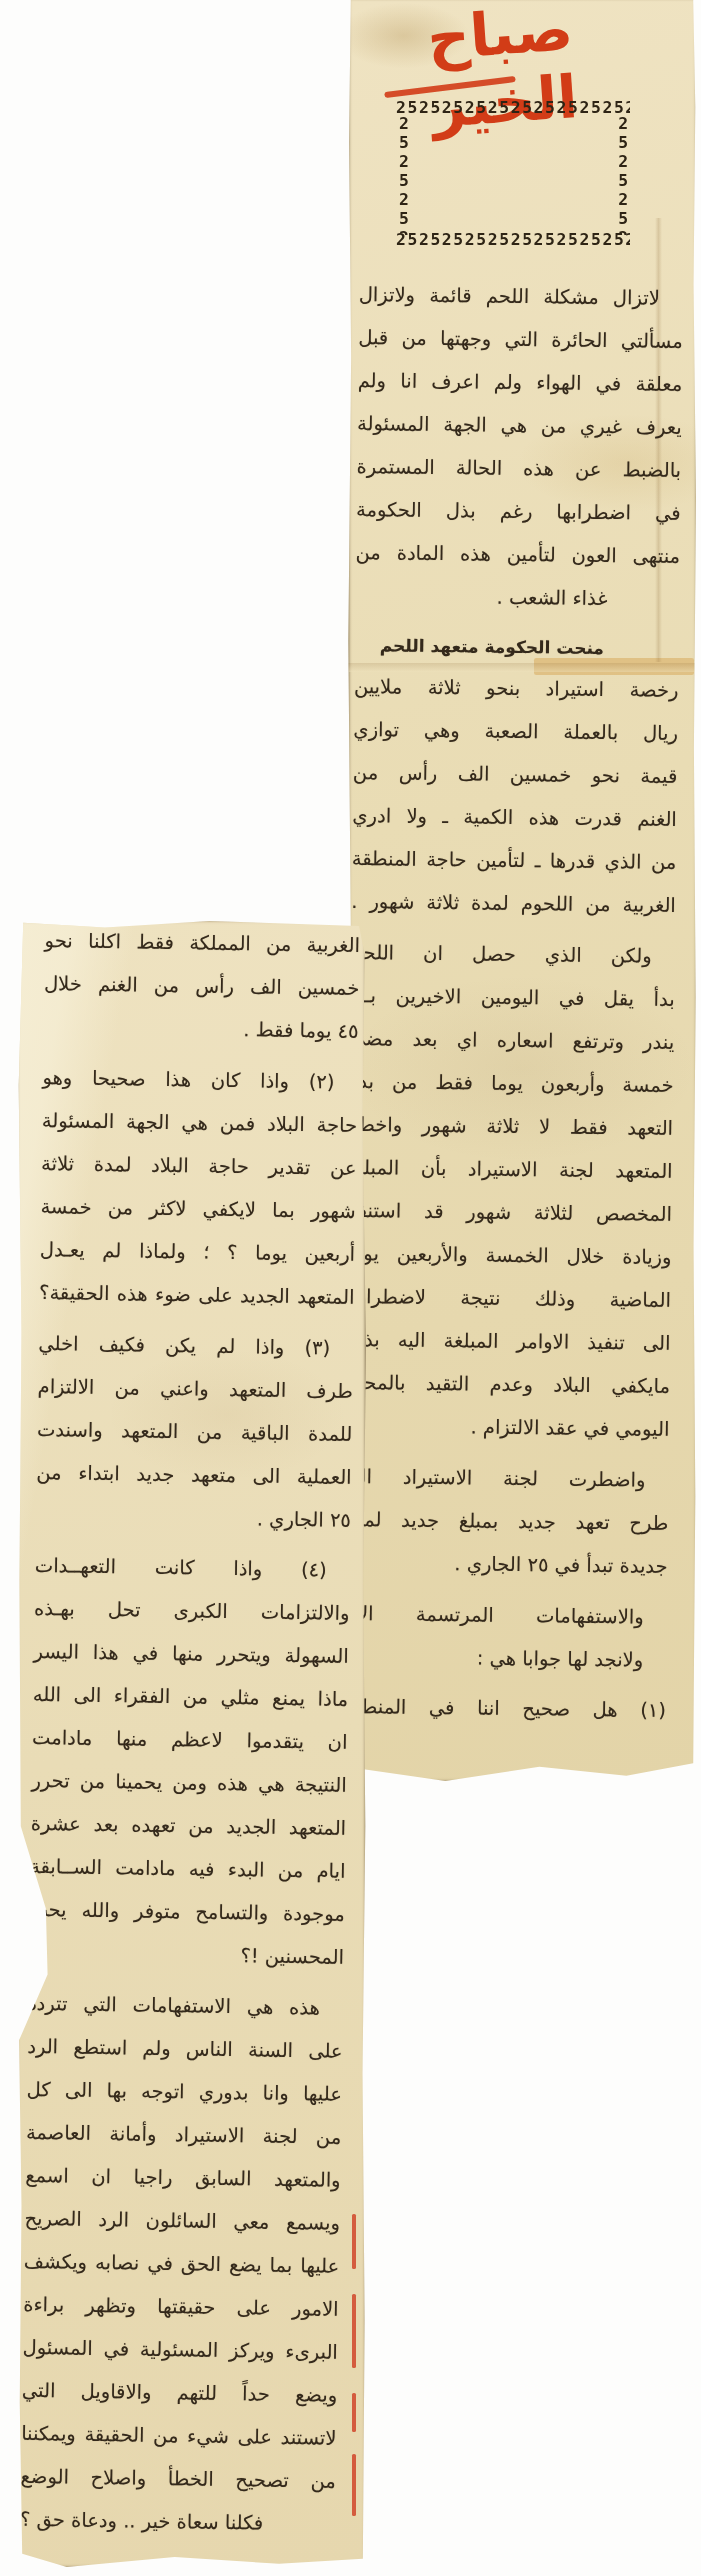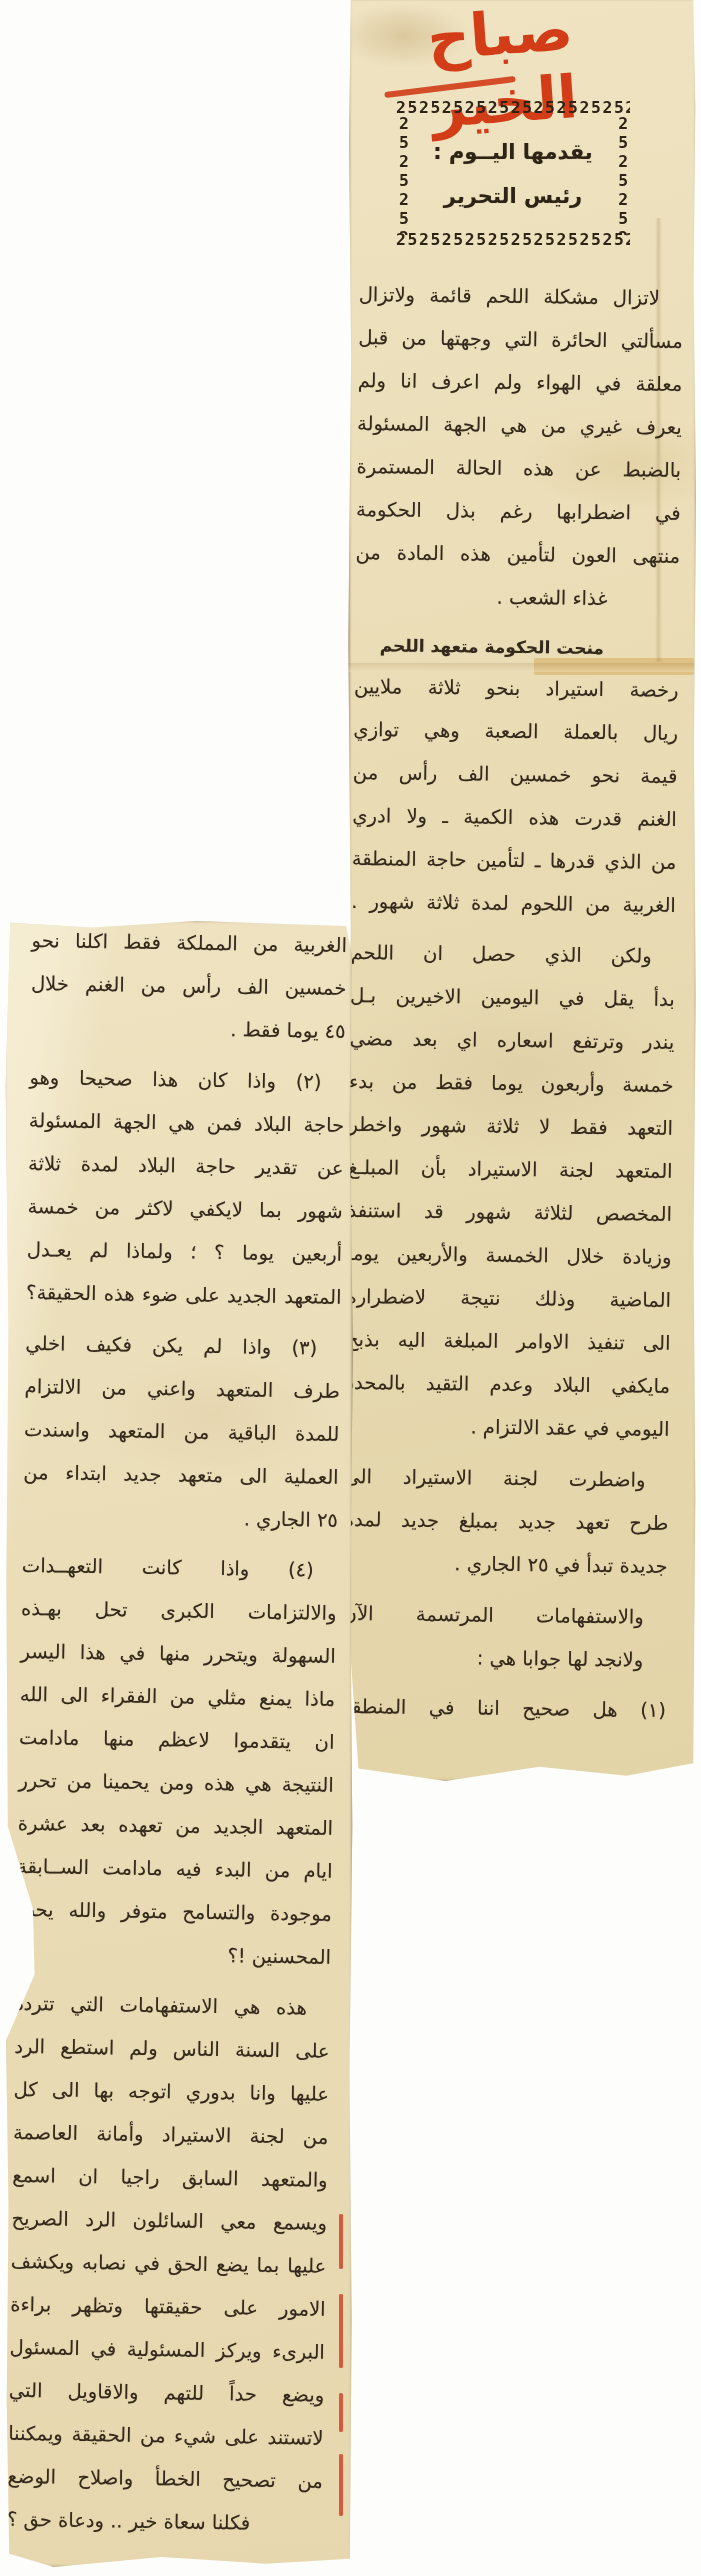--- a/index.html
+++ b/index.html
@@ -48,21 +48,21 @@
   .line.p{margin-top:7.8px;}
   .line.b{font-weight:bold;font-size:17px;height:31px;line-height:31px;margin:12.5px 0 4.7px;padding-right:75px;text-align-last:auto;}
 
   
   .tape{position:absolute;top:658px;right:1.6px;width:160px;height:17px;background:rgba(213,166,83,.5);border-radius:2.3px;}
   .crease-h{position:absolute;top:663px;left:0;right:0;height:9.4px;background:linear-gradient(rgba(140,105,55,.18),rgba(240,228,190,.4));}
   .crease-v{position:absolute;left:307px;top:218px;width:7px;height:444px;background:linear-gradient(90deg,transparent,rgba(140,105,55,.22),transparent);}
 
   
   .clip-left{
-    left:5px;top:921px;width:348px;height:1646px;
+    left:18px;top:921px;width:348px;height:1646px;
     background:
       linear-gradient(100deg,#f5edd3 0px,rgba(245,237,211,.85) 55px,rgba(245,237,211,0) 117px),
       radial-gradient(171px 94px at 60% 30%, rgba(150,110,50,.07), transparent 70%),
       linear-gradient(172deg,#eee2c0 0%,#e9dcb6 50%,#e6d7ae 100%);
     clip-path:polygon(1.5% 0.1%,25% 0.4%,55% 0%,98% 0.3%,99.6% 2%,99% 12%,100% 26%,99.2% 40%,99.8% 55%,99% 70%,99.6% 85%,99.1% 99.5%,75% 99.8%,45% 99.4%,14% 100%,1.2% 99.2%,0.5% 90%,1% 78%,0.3% 68%,8.5% 64%,8% 60%,0.8% 55%,0.4% 40%,1% 25%,0.2% 10%);
     box-shadow:inset -3.1px 0 2.3px -1.6px rgba(80,60,30,.5),inset 1.6px 0 1.6px -0.8px rgba(80,60,30,.25),inset 0 -2.3px 2.3px -1.6px rgba(80,60,30,.35),inset 0 2.3px 2.3px -1.6px rgba(120,90,50,.3);
   }
   .red-mark{position:absolute;left:334px;width:3.9px;background:#d0452a;border-radius:1.6px;opacity:.85;}
   .rm1{top:1293px;height:55px;}
   .rm2{top:1373px;height:74px;}
@@ -76,24 +76,20 @@
 
   <section class="clip clip-right">
     <div class="masthead">صباح الخير</div>
     <div class="flourish"></div>
 
     <div class="pb">
       <div class="pb-edge pb-top">2525252525252525252525</div>
       <div class="pb-edge pb-bottom">2525252525252525252525</div>
       <div class="pb-edge pb-left">2525252525252525</div>
       <div class="pb-edge pb-right">2525252525252525</div>
-      <div class="pb-inner">
-        <div class="pb-line">يقدمها اليــوم :</div>
-        <div class="pb-line">رئيس التحرير</div>
-      </div>
     </div>
 
     <div class="tape"></div>
     <div class="crease-h"></div>
     <div class="crease-v"></div>
 
     <div class="article art-right">
 
     <div class="line i">لاتزال مشكلة اللحم قائمة ولاتزال</div>
         <div class="line">مسألتي الحائرة التي وجهتها من قبل</div>

